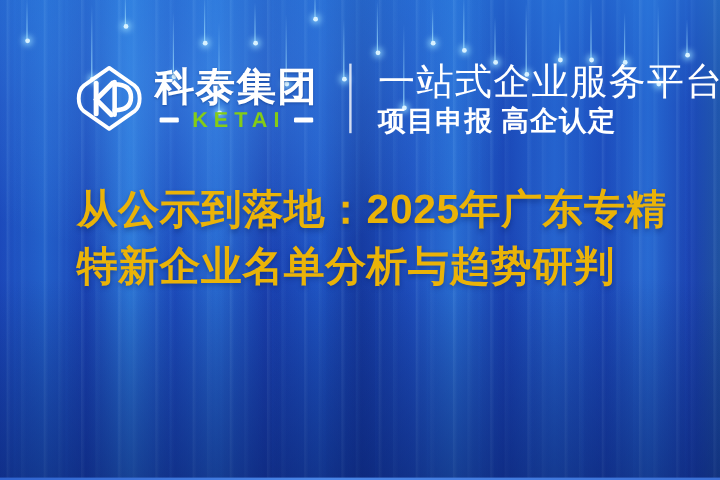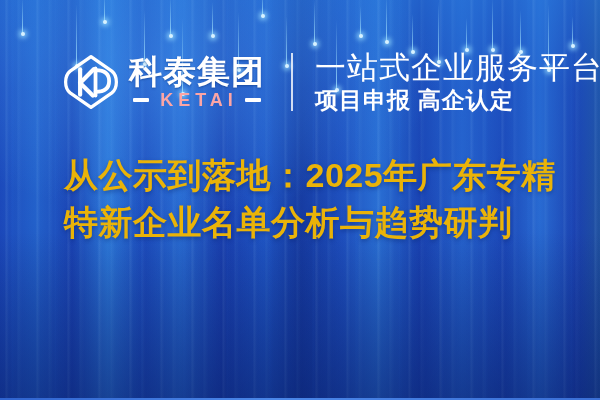--- a/index.html
+++ b/index.html
@@ -125,21 +125,21 @@
     text-shadow: 0 1px 2px rgba(0,40,110,0.45);
   }
   .en-row {
     display: flex;
     align-items: center;
     gap: 7px;
     margin-top: 2px;
   }
   .en-dash { width: 16px; height: 4px; background: #fff; border-radius: 1px; }
   .en-name {
-    color: #fca5a5;
+    color: #84cc16;
     font-size: 18px;
     line-height: 19px;
     font-weight: 700;
     letter-spacing: 5px;
     white-space: nowrap;
     padding-left: 4px;
   }
   .divider {
     width: 2px;
     height: 58px;

